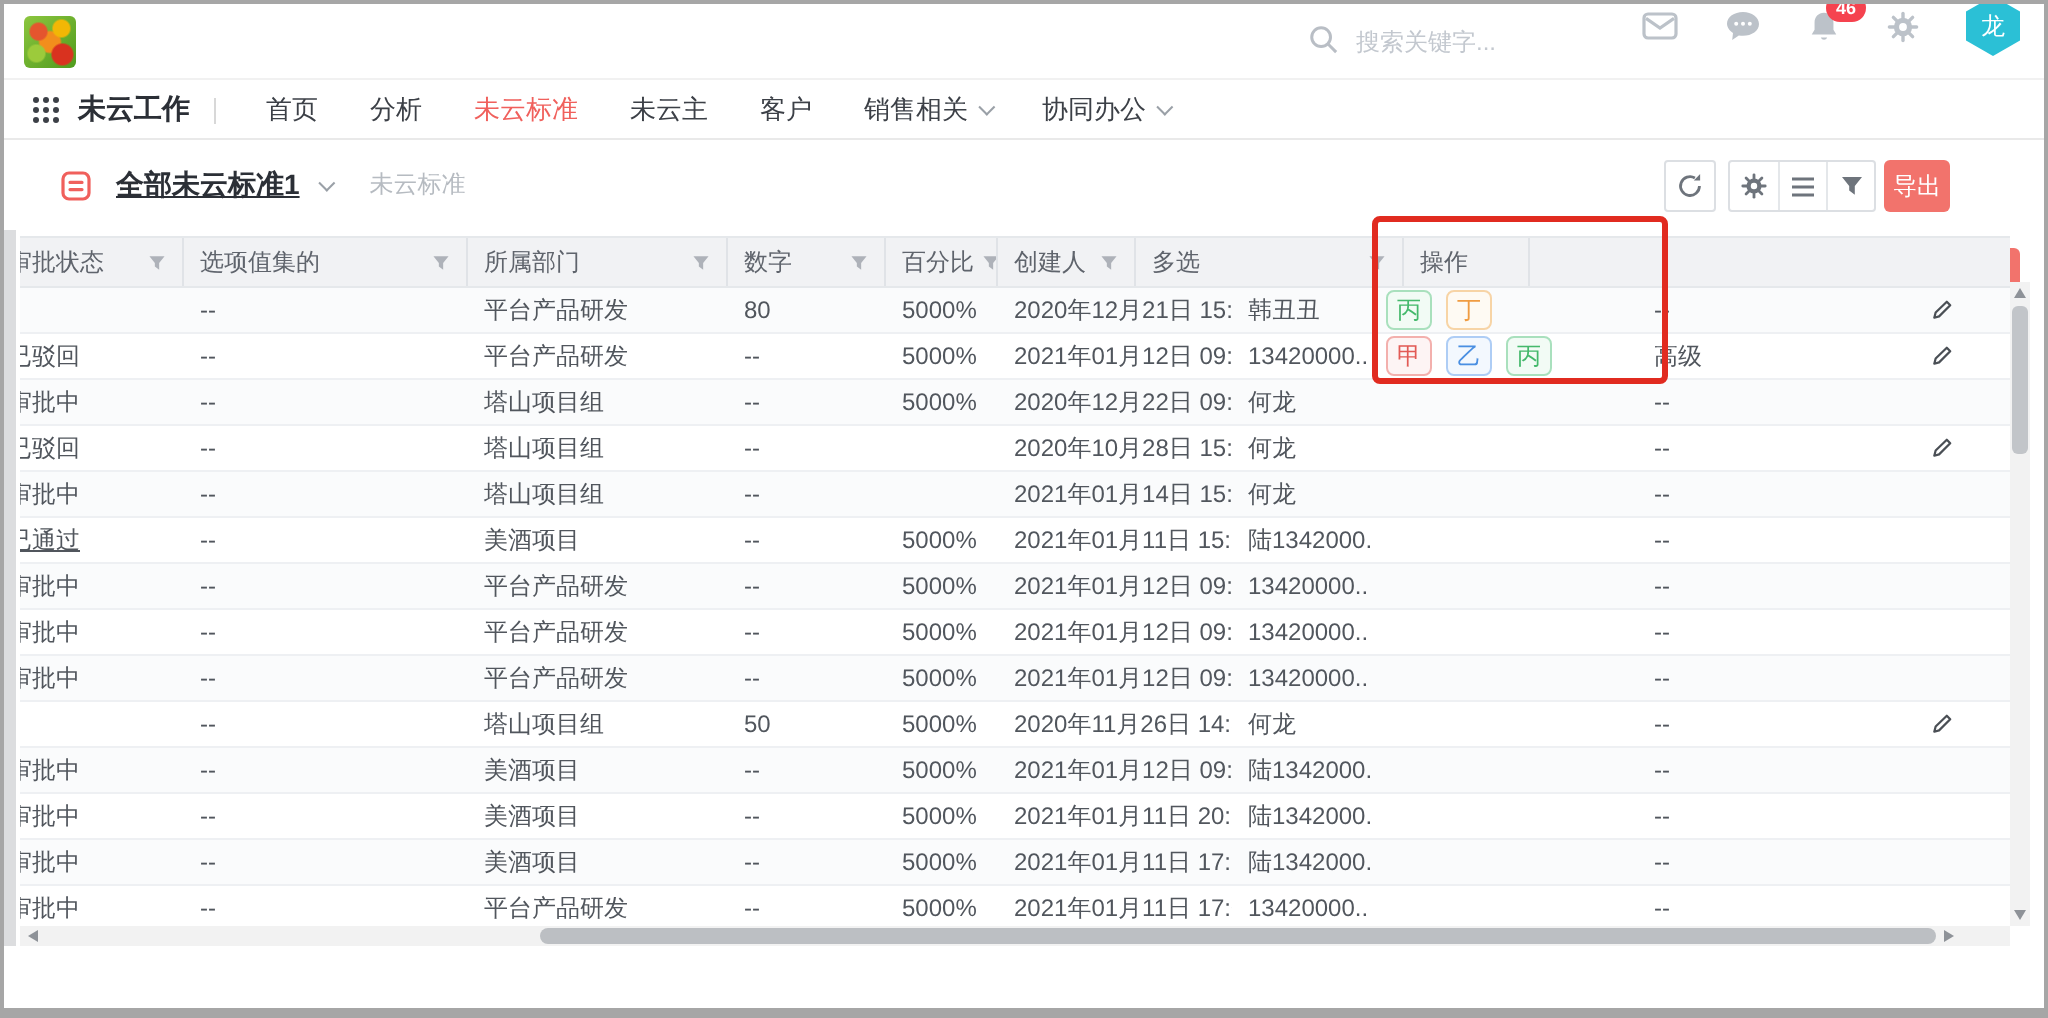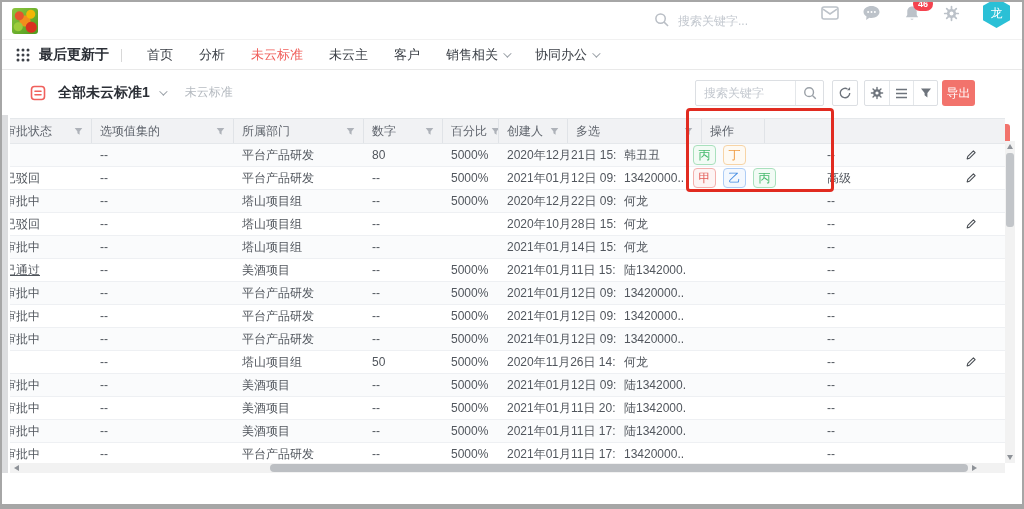--- a/index.html
+++ b/index.html
@@ -36,21 +36,21 @@
   .workspace { font-size:14px; font-weight:bold; color:#2b2f36; margin-left:9px; }
   .nav-divider { width:1px; height:13px; background:#d8d8d8; margin:0 12px; }
   .nav-items { display:flex; align-items:center; height:100%; }
   .nav-item { display:flex; align-items:center; gap:5px; padding:0 13px; height:100%;
               color:#3c4047; font-size:13px; cursor:pointer; }
   .nav-item.active { color:#f0605c; }
 
   
   .toolbar { position:absolute; left:0; top:68px; width:100%; height:45px; background:#fff; }
   .tb-left { position:absolute; left:28px; top:0; height:45px; display:flex; align-items:center; }
-  .view-title { font-size:14px; font-weight:bold; color:#2b2f36; margin-left:12px; cursor:pointer; }
+  .view-title { font-size:14px; font-weight:bold; color:#2b2f36; margin-left:12px; cursor:pointer;text-decoration:underline; }
   .tb-left .chev { margin-left:9px; }
   .breadcrumb { margin-left:20px; color:#b6bbc1; font-size:12px; }
   .tb-search { position:absolute; left:693px; top:10px; width:129px; height:26px;
                border:1px solid #dcdfe3; border-radius:2px; display:flex; align-items:center; background:#fff; }
   .tb-search input { flex:1; border:none; outline:none; padding:0 8px; font-size:12px; color:#51565d;
                      font-family:inherit; min-width:0; background:transparent; }
   .tb-search input::placeholder { color:#c3c8cf; }
   .tb-search .sbtn { width:28px; height:100%; border-left:1px solid #e4e7ea; display:flex;
                      align-items:center; justify-content:center; cursor:pointer; }
   .sq-btn { position:absolute; top:10px; width:26px; height:26px; border:1px solid #dcdfe3;
@@ -200,21 +200,21 @@
             <circle cx="12" cy="2" r="1.5"></circle>
             <circle cx="2" cy="7" r="1.5"></circle>
             <circle cx="7" cy="7" r="1.5"></circle>
             <circle cx="12" cy="7" r="1.5"></circle>
             <circle cx="2" cy="12" r="1.5"></circle>
             <circle cx="7" cy="12" r="1.5"></circle>
             <circle cx="12" cy="12" r="1.5"></circle>
           </g>
         </svg>
     </span>
-    <span class="workspace">最后更新于</span>
+    <span class="workspace">未云工作</span>
     <span class="nav-divider"></span>
     <div class="nav-items">
         <div class="nav-item">
           <span>首页</span>
         </div>
         <div class="nav-item">
           <span>分析</span>
         </div>
         <div class="nav-item active">
           <span>未云标准</span>
@@ -240,29 +240,20 @@
     <div class="tb-left">
       <span style="display:inline-flex;">
         <svg width="16" height="16" viewBox="0 0 16 16">
             <rect x="1.5" y="1.5" width="13" height="13" rx="3" fill="none" stroke="#f0605c" stroke-width="1.6"></rect>
             <path d="M5 6.2h6M5 9.8h6" stroke="#f0605c" stroke-width="1.6" stroke-linecap="round"></path>
           </svg>
       </span>
       <span class="view-title">全部未云标准1</span>
       <span class="chev"></span>
       <span class="breadcrumb">未云标准</span>
-    </div>
-    <div class="tb-search">
-      <input type="text" placeholder="搜索关键字" style="">
-      <span class="sbtn">
-        <svg width="14" height="14" viewBox="0 0 16 16">
-            <circle cx="7" cy="7" r="5" fill="none" stroke="#9aa0a7" stroke-width="1.6"></circle>
-            <path d="M10.8 10.8L14.6 14.6" stroke="#9aa0a7" stroke-width="1.6"></path>
-          </svg>
-      </span>
     </div>
     <div class="sq-btn" style="left:830px;">
       <svg width="14" height="14" viewBox="0 0 16 16">
           <path d="M13.4 8A5.4 5.4 0 1 1 10.8 3.4" fill="none" stroke="#6e747c" stroke-width="1.6"></path>
           <path d="M13.8 1.2v3.6h-3.6z" fill="#6e747c"></path>
         </svg>
     </div>
     <div class="btn-group">
       <span class="gbtn">
         <svg width="14" height="14" viewBox="0 0 20 20">

